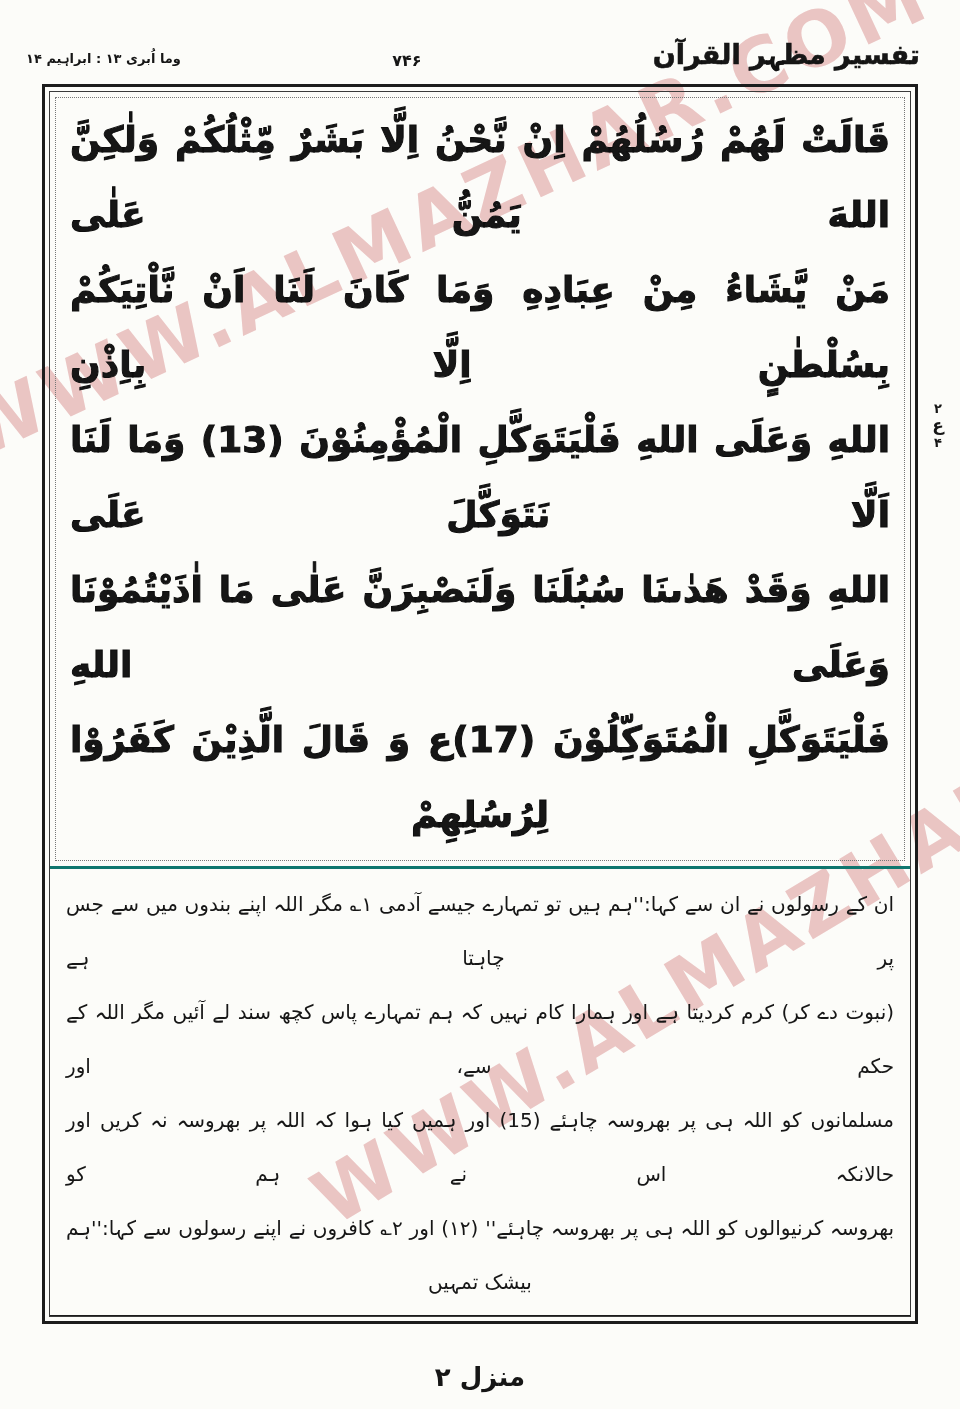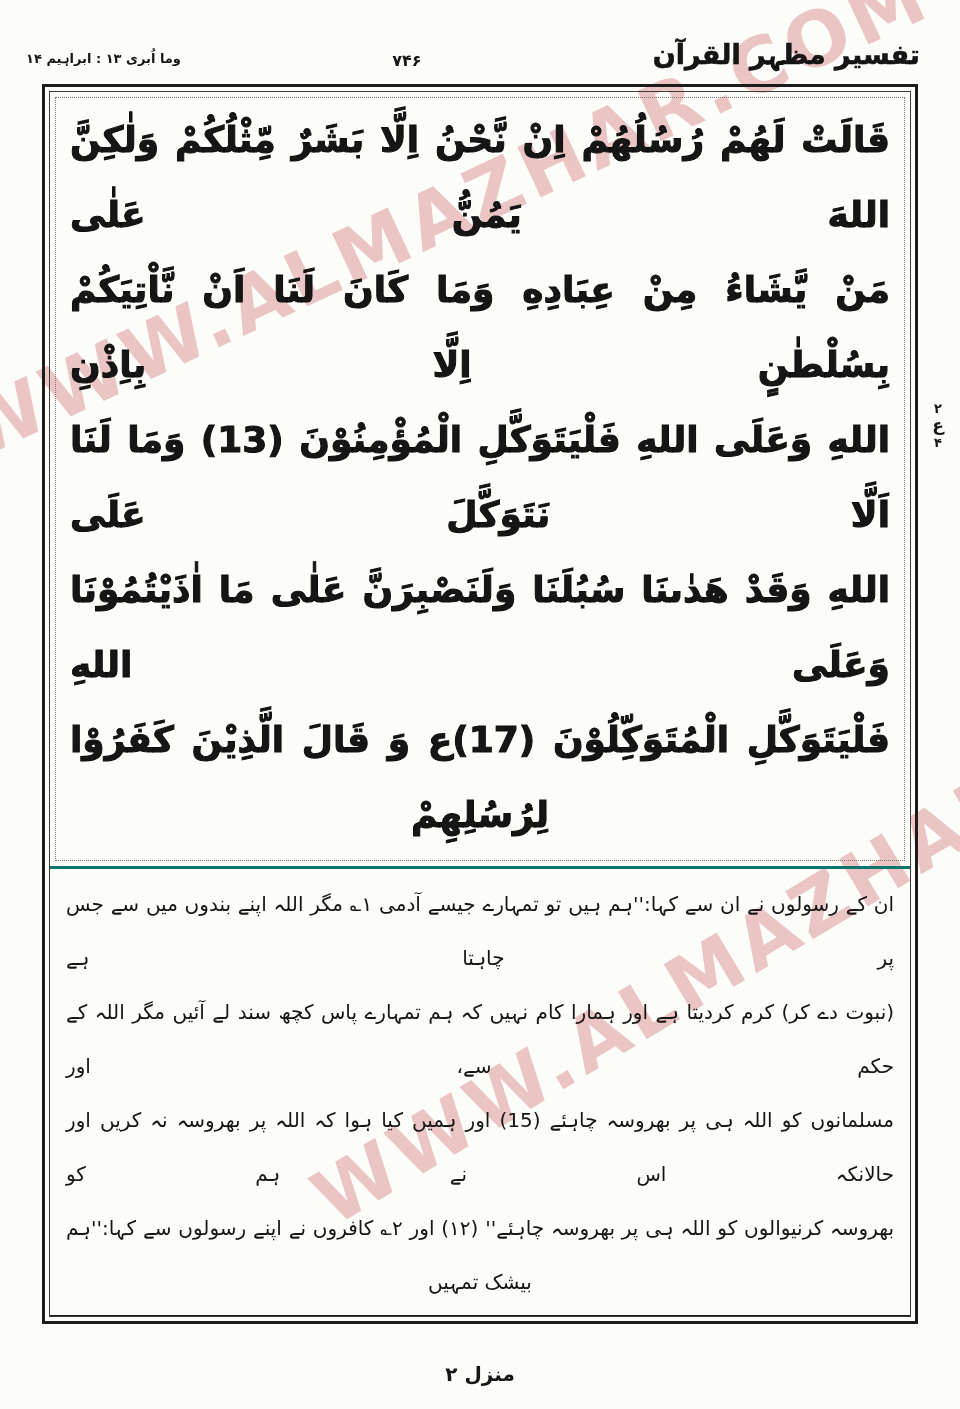--- a/index.html
+++ b/index.html
@@ -33,21 +33,21 @@
   .trans{border-bottom:1px solid #1c1c1c;padding:8px 16px 6px;}
   .trans-line{direction:rtl;font-size:20px;font-weight:normal;line-height:54px;
               text-align:justify;text-align-last:justify;}
   .trans div:last-child{text-align-last:center;}
   
   .margin-mark{position:absolute;right:6px;top:400px;width:32px;z-index:1;
                text-align:center;font-size:13px;font-weight:bold;line-height:17px;}
   .margin-mark .mid{font-size:17px;}
   
   .footer{position:absolute;top:1362px;left:0;right:0;text-align:center;z-index:1;
-          font-size:20px;font-weight:bold;}
+          font-size:26px;font-weight:bold;}
 </style>
 </head>
 <body style="background: rgb(252, 252, 249); color: rgb(22, 22, 22);">
 
 <div class="wm wm1" style="color: rgb(217, 143, 143);">WWW.ALMAZHAR.COM</div>
 <div class="wm wm2" style="color: rgb(217, 143, 143);">WWW.ALMAZHAR.COM</div>
 
 <div class="header">
   <span class="h-left">وما اُبری ۱۳ : ابراہیم ۱۴</span>
   <span class="h-center">۷۴۶</span>

